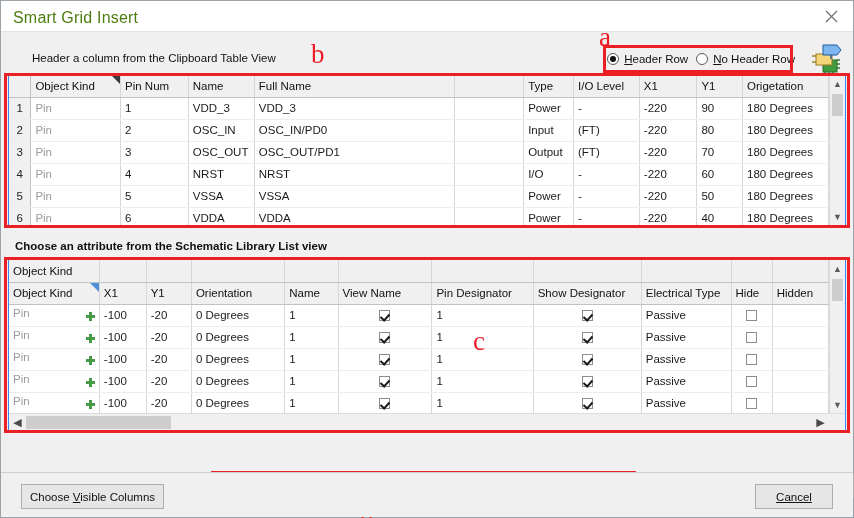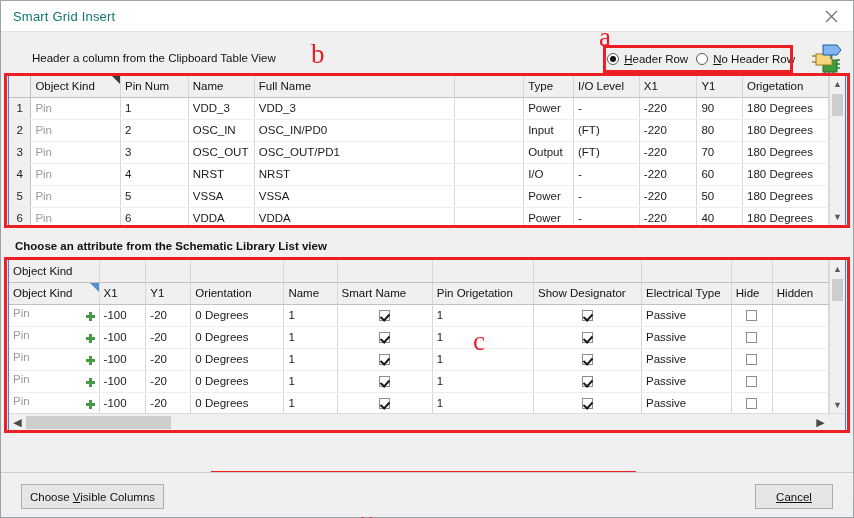--- a/index.html
+++ b/index.html
@@ -21,21 +21,21 @@
   }
 
   
   .titlebar {
     position: absolute; left: 0; top: 0; width: 852px; height: 31px;
     background: #ffffff;
     border-bottom: 1px solid #e3e3e3;
   }
   .titlebar .title {
     position: absolute; left: 12px; top: 8px;
-    font-size: 13px; color: #0f766e; letter-spacing: .2px;
+    font-size: 16px; color: #4d7c0f; letter-spacing: .2px;
   }
   .closebtn {
     position: absolute; right: 0; top: 0; width: 44px; height: 31px;
     display: flex; align-items: center; justify-content: center;
     color: #5a5a5a;
   }
   .closebtn svg { display:block; }
 
   
   .bodyarea {
@@ -379,22 +379,22 @@
             </tr>
             <tr>
               <th>
                 <span>Object Kind</span>
                 <span class="corner-tri blue"></span>
               </th>
               <th>X1</th>
               <th>Y1</th>
               <th>Orientation</th>
               <th>Name</th>
-              <th>Smart Name</th>
-              <th>Pin Origetation</th>
+              <th>View Name</th>
+              <th>Pin Designator</th>
               <th>Show Designator</th>
               <th>Electrical Type</th>
               <th>Hide</th>
               <th>Hidden</th>
             </tr>
           </thead>
           <tbody>
             <tr>
               <td class="dim"><span>Pin</span><span class="plusicon"><svg width="9" height="9" viewBox="0 0 9 9">
                       <path d="M3.5 0h2v3.5H9v2H5.5V9h-2V5.5H0v-2h3.5z" fill="#3ea53e" stroke="#1f6e1f" stroke-width=".6"></path>

